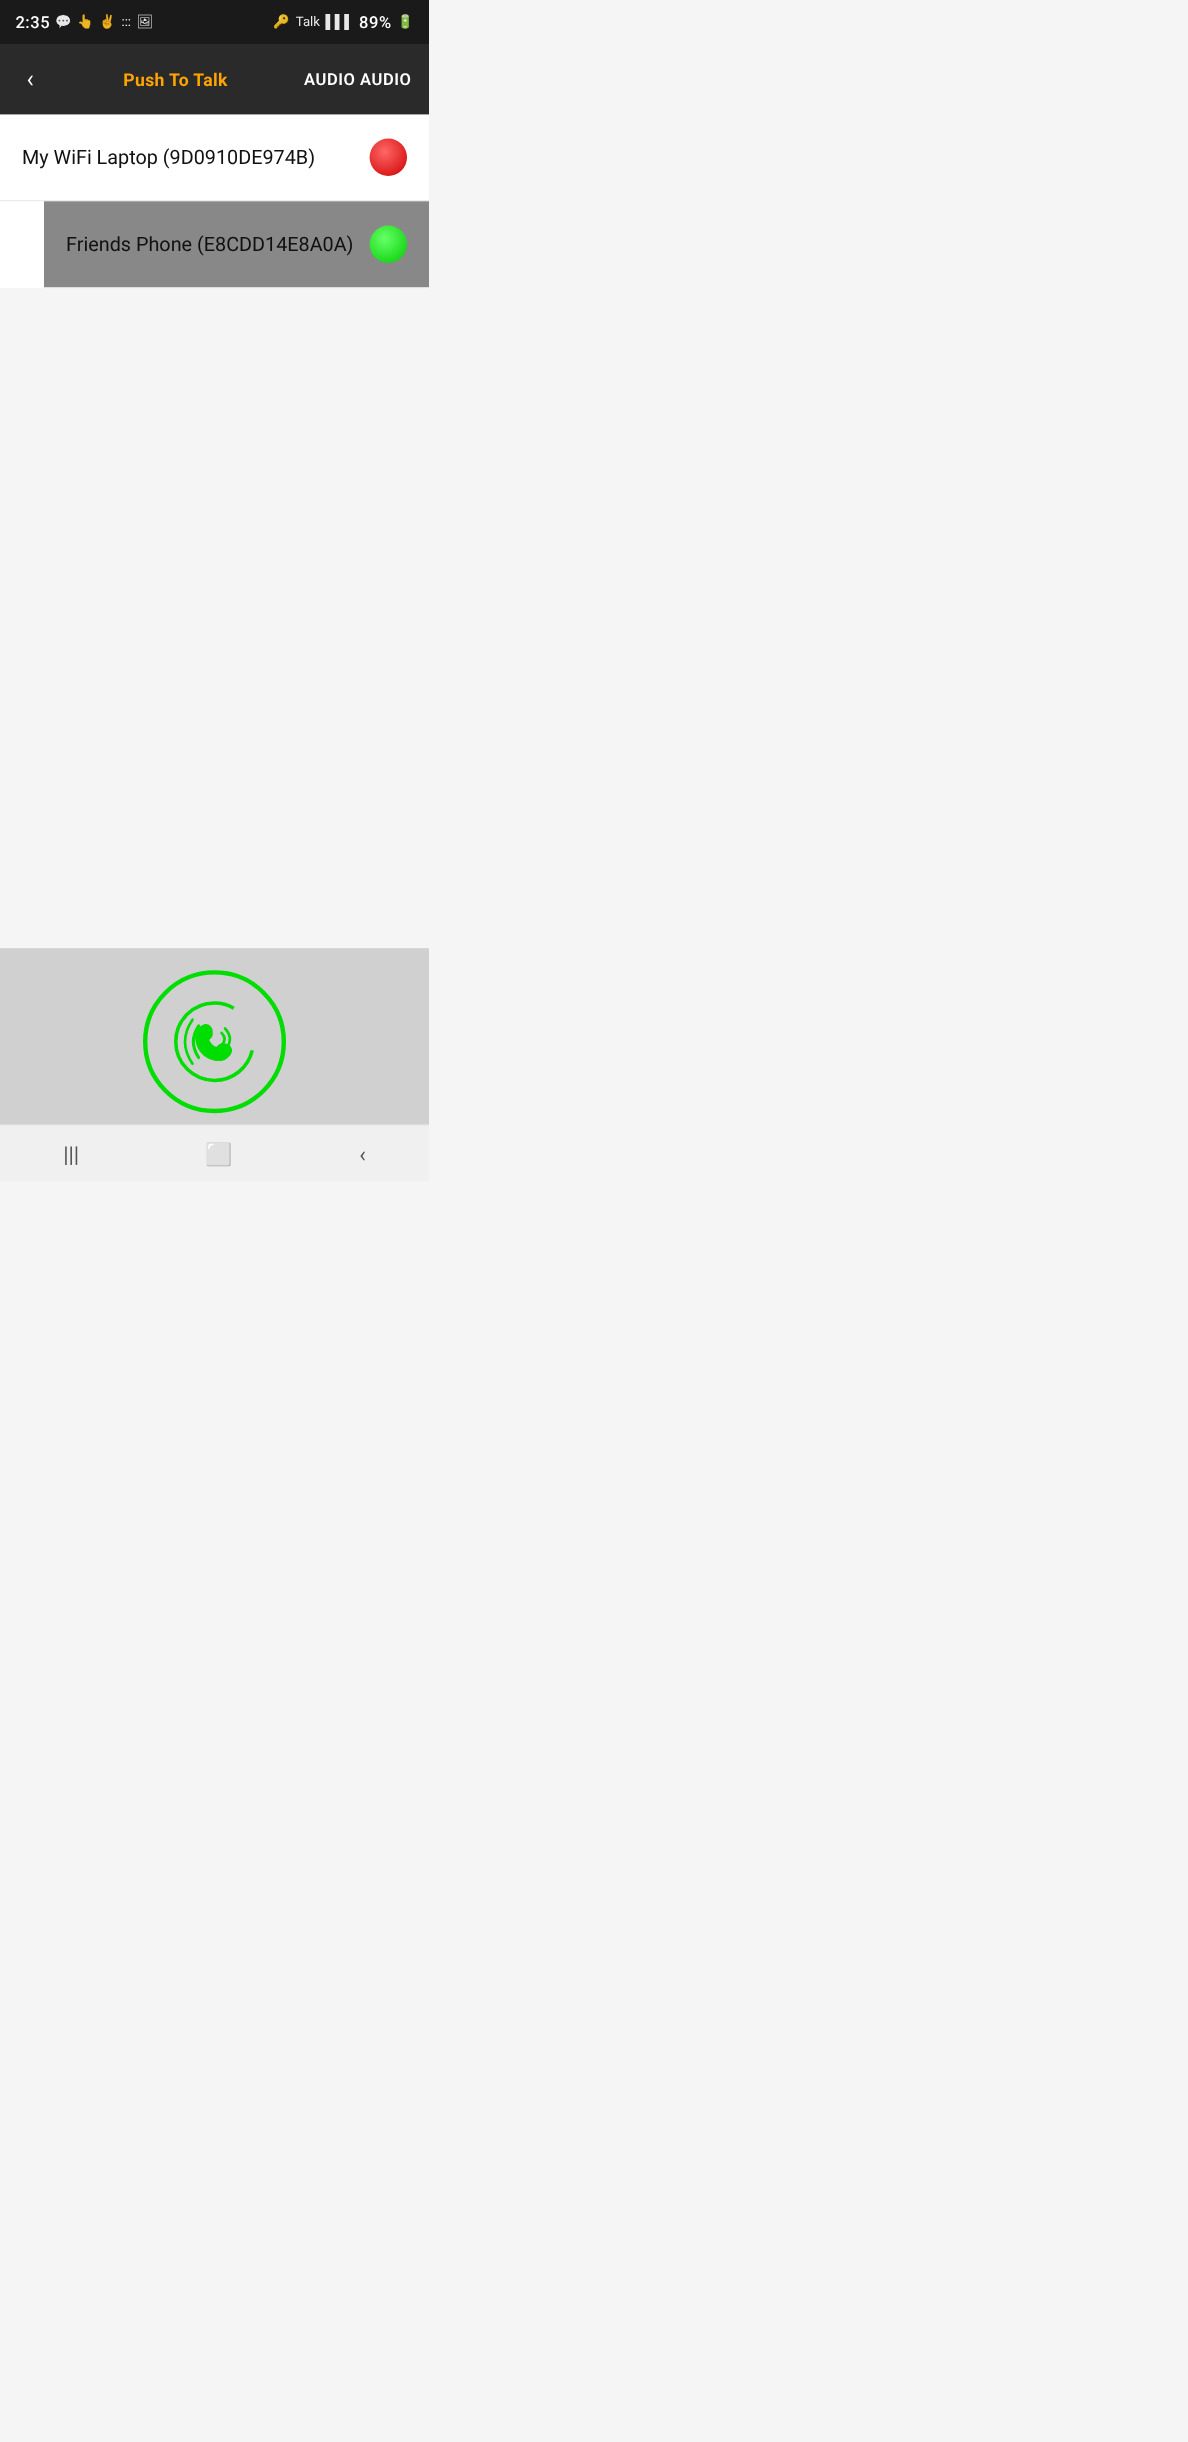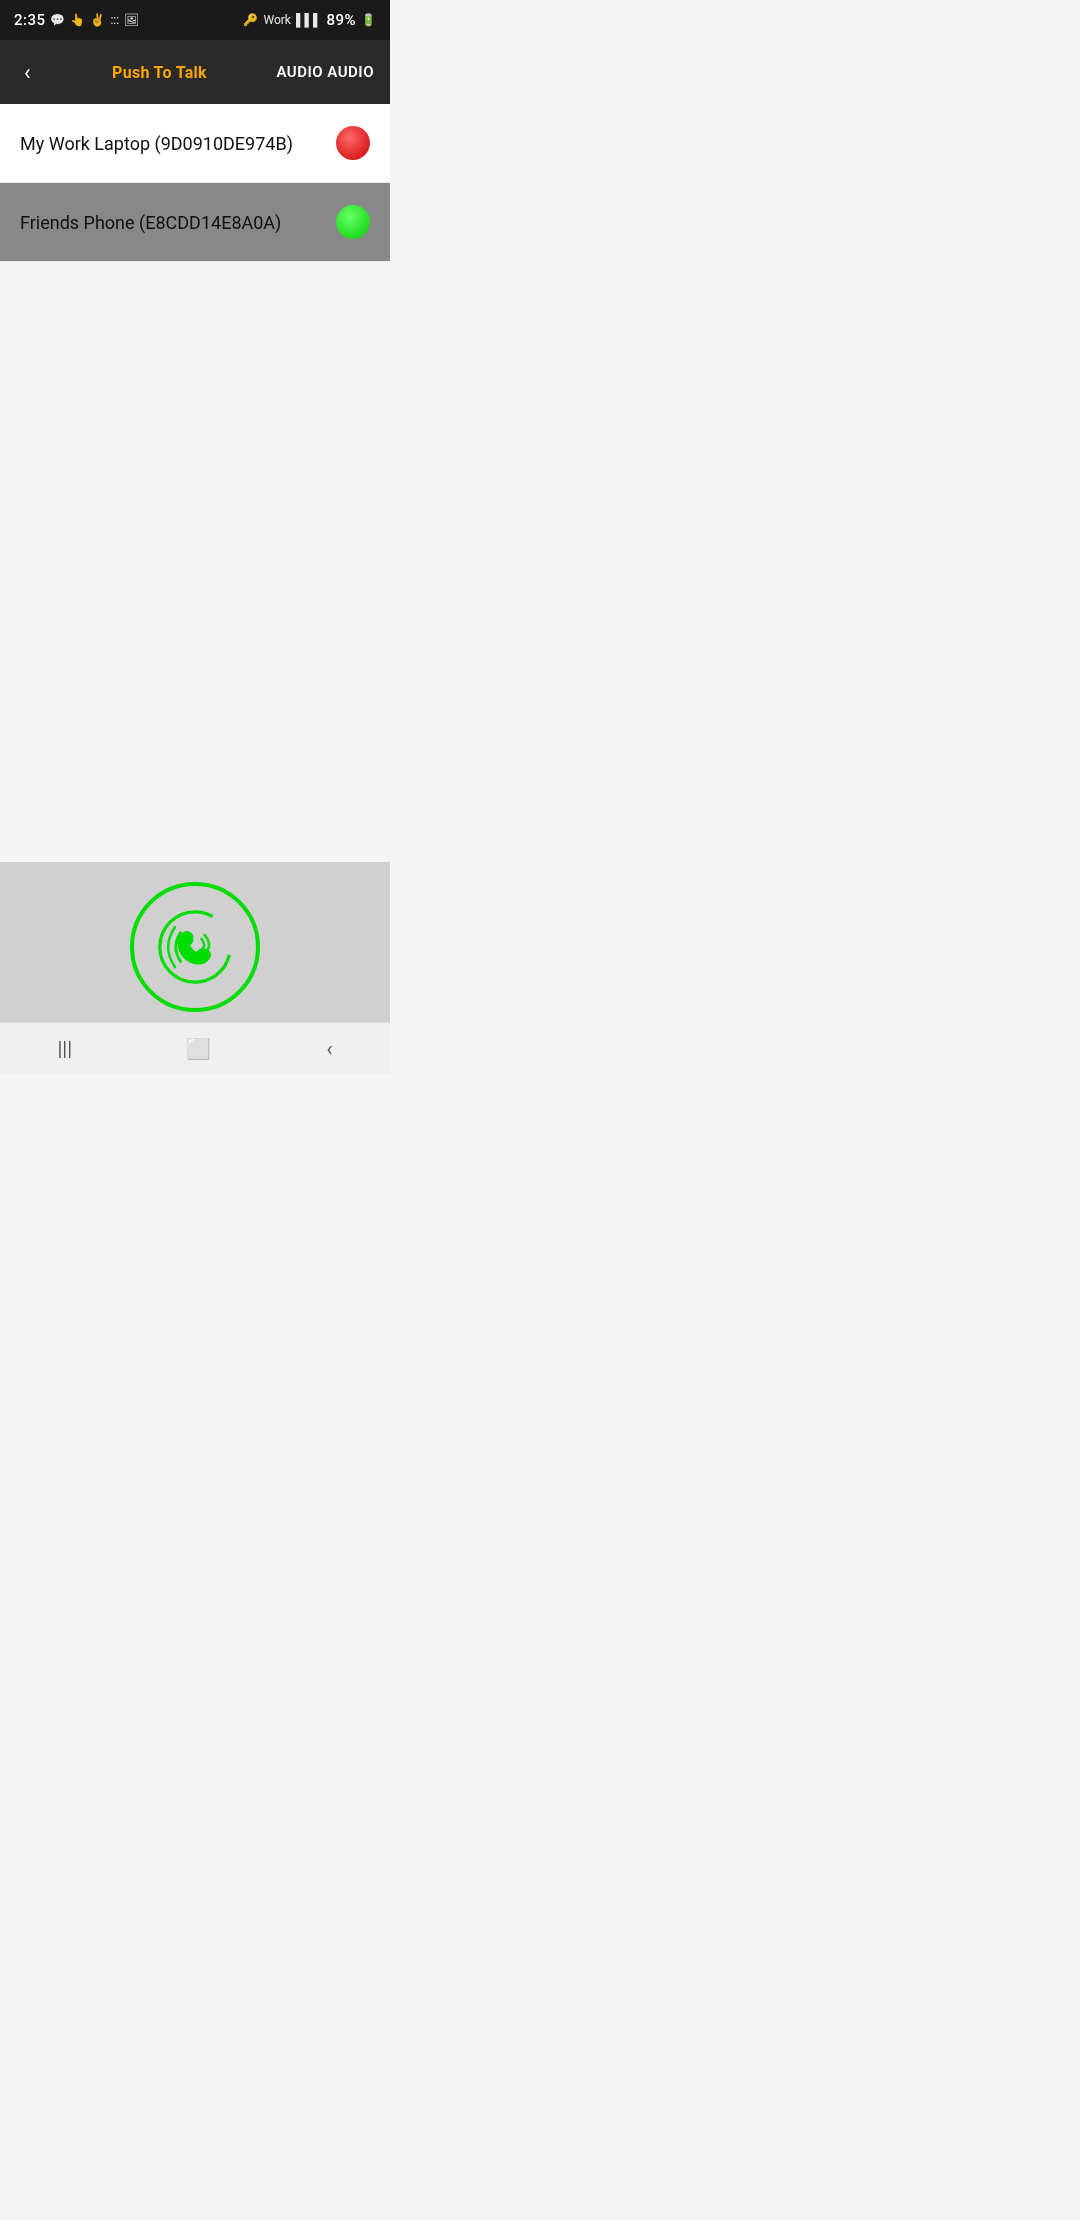--- a/index.html
+++ b/index.html
@@ -81,20 +81,21 @@
 
     .device-item {
       display: flex;
       align-items: center;
       justify-content: space-between;
       padding: 22px 20px;
       border-bottom: 1px solid #e8e8e8;
     }
     .device-item.selected {
       background: #888888;
+      margin-left: 40px;
     }
 
     .device-name {
       font-size: 18px;
       font-weight: 400;
       color: #111;
     }
     .device-item.selected .device-name {
       color: #111;
     }
@@ -175,37 +176,37 @@
   <div class="status-left">
     <span class="status-time">2:35</span>
     <span class="icon-small">💬</span>
     <span class="icon-small">👆</span>
     <span class="icon-small">✌️</span>
     <span class="icon-small">:::</span>
     <span class="icon-small">🖼</span>
   </div>
   <div class="status-icons">
     <span class="icon-small">🔑</span>
-    <span class="icon-small">Work</span>
+    <span class="icon-small">Talk</span>
     <span class="icon-small">▌▌▌</span>
     <span class="status-time">89%</span>
     <span class="icon-small">🔋</span>
   </div>
 </div>
 
 <div class="app-bar">
   <span class="back-btn">‹</span>
   <span class="app-title">Push To Talk</span>
   <span class="check-audio-btn">AUDIO AUDIO</span>
 </div>
 
 <div class="device-list">
 
   <div class="device-item">
-    <span class="device-name">My Work Laptop (9D0910DE974B)</span>
+    <span class="device-name">My WiFi Laptop (9D0910DE974B)</span>
     <div class="status-dot red"></div>
   </div>
 
   <div class="device-item selected">
     <span class="device-name">Friends Phone (E8CDD14E8A0A)</span>
     <div class="status-dot green"></div>
   </div>
 
 </div>
 

